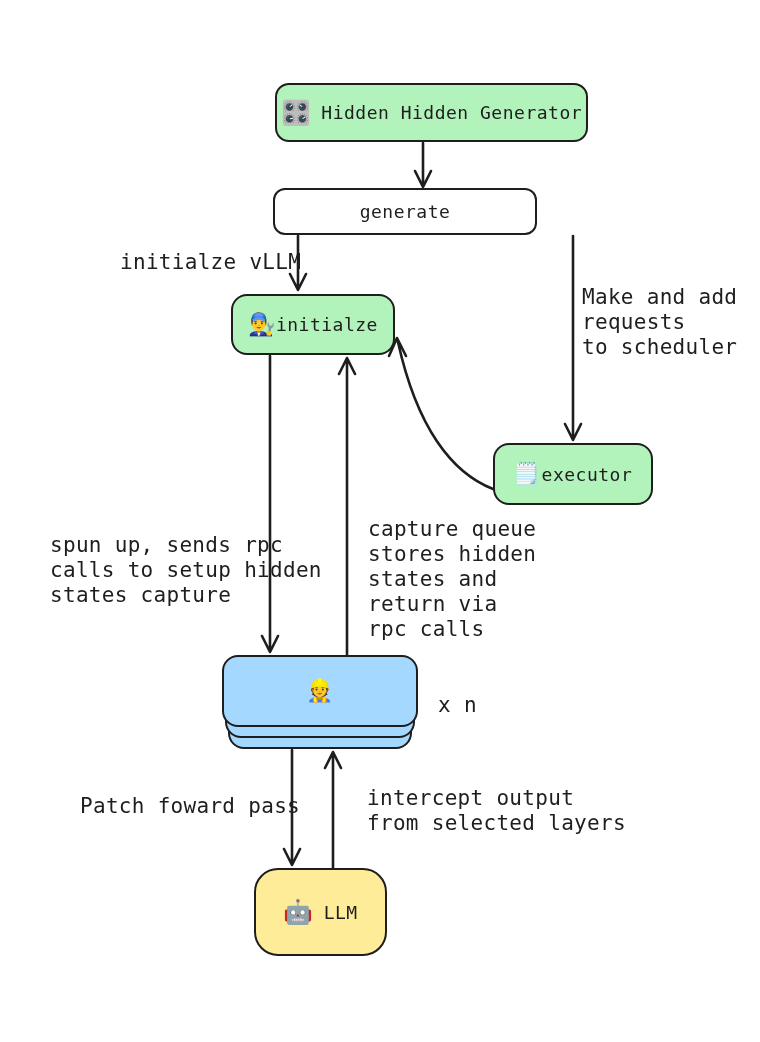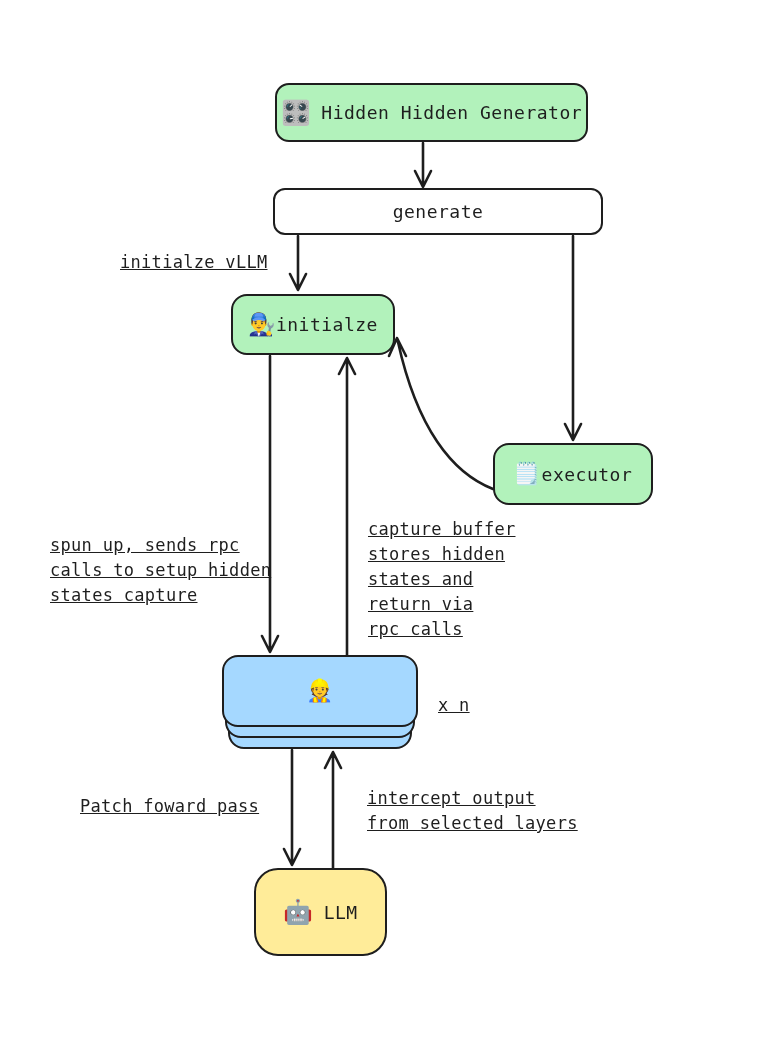--- a/index.html
+++ b/index.html
@@ -42,36 +42,35 @@
   }
   .node .icon { font-size: 22px; line-height: 1; }
   .node .icon.gap { margin-right: 10px; }
   .green  { background: var(--green,  #b2f2bb); }
   .blue   { background: var(--blue,   #a5d8ff); }
   .yellow { background: var(--yellow, #ffec99); }
   .white  { background: #ffffff; }
 
   .n-hsg       { left: 275px; top: 83px;  width: 313px; height: 59px; border-radius: 14px; }
   .n-hsg .icon { font-size: 24px; }
-  .n-generate  { left: 273px; top: 188px; width: 330px; height: 47px; border-radius: 12px; }
+  .n-generate  { left: 273px; top: 188px; width: 264px; height: 47px; border-radius: 12px; }
   .n-executor  { left: 231px; top: 294px; width: 164px; height: 61px; border-radius: 16px; }
   .n-scheduler { left: 493px; top: 443px; width: 160px; height: 62px; border-radius: 16px; }
   .n-worker    { left: 222px; top: 655px; width: 196px; height: 72px; border-radius: 16px; z-index: 3; }
   .n-worker-l2 { left: 225px; top: 666px; width: 190px; height: 72px; border-radius: 16px; z-index: 2; }
   .n-worker-l3 { left: 228px; top: 677px; width: 184px; height: 72px; border-radius: 16px; z-index: 1; }
   .n-llm       { left: 254px; top: 868px; width: 133px; height: 88px; border-radius: 24px; }
   .n-llm .icon { font-size: 24px; }
 
   .ann {
     position: absolute;
-    font-size: 17px;
+    font-size: 21px;
     line-height: 25px;
     white-space: pre-line;
     letter-spacing: 0.3px;
-    text-decoration: underline;
   }
   .a-initialize { left: 120px; top: 250px; }
   .a-make-add   { left: 582px; top: 285px; }
   .a-queue      { left: 423px; top: 335px; }
   .a-spun-up    { left: 50px;  top: 521px; margin-top: 12px; }
   .a-capture    { left: 368px; top: 517px; }
   .a-xn         { left: 438px; top: 693px; }
   .a-patch      { left: 80px;  top: 794px; }
   .a-intercept  { left: 367px; top: 786px; }
 </style>
@@ -123,24 +122,27 @@
   <div class="node blue n-worker">
     <span class="icon">👷</span>
   </div>
 
   <div class="node yellow n-llm">
     <span class="icon gap">🤖</span>
     <span>LLM</span>
   </div>
 
   <div class="ann a-initialize">initialze vLLM</div>
+  <div class="ann a-make-add">Make and add
+requests
+to scheduler</div>
   <div class="ann a-spun-up">spun up, sends rpc
 calls to setup hidden
 states capture</div>
-  <div class="ann a-capture">capture buffer
+  <div class="ann a-capture">capture queue
 stores hidden
 states and
 return via
 rpc calls</div>
   <div class="ann a-xn">x n</div>
   <div class="ann a-patch">Patch foward pass</div>
   <div class="ann a-intercept">intercept output
 from selected layers</div>
 
 </div>

